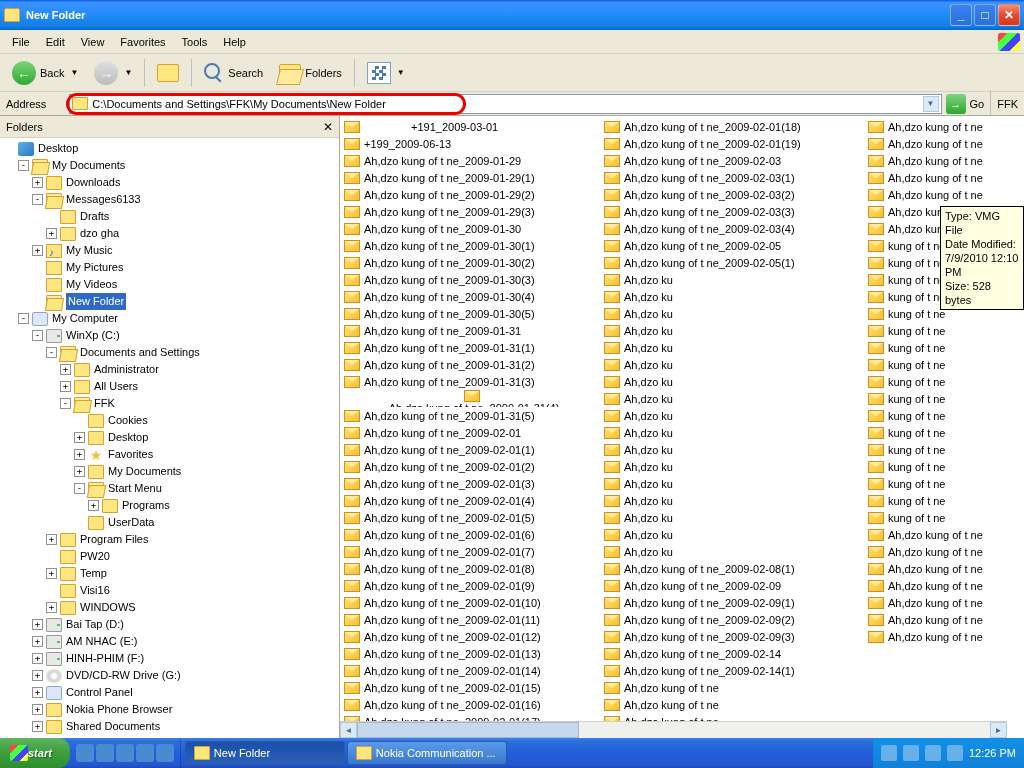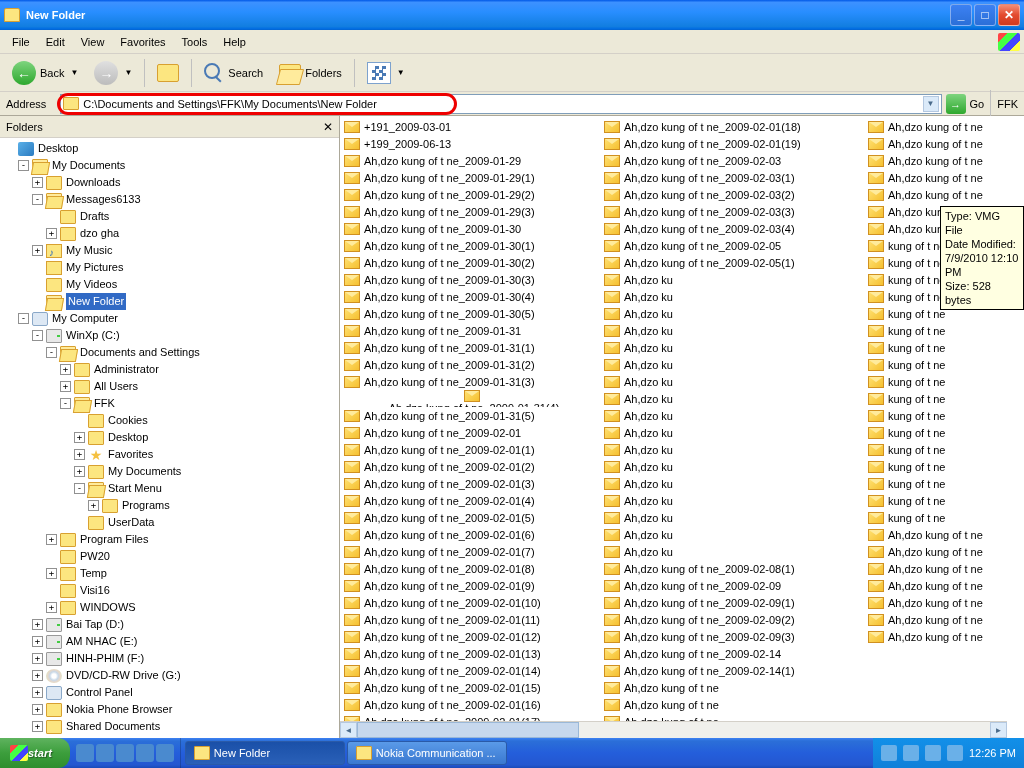--- a/index.html
+++ b/index.html
@@ -21,21 +21,21 @@
 .circ.grey { background:linear-gradient(to bottom,#e0e0e0,#bcbcbc); }
 .foldersm { width:22px; height:18px; background:#fce680; border:1px solid #d8a030; border-radius:2px; position:relative; }
 .foldersm.open::after { content:''; position:absolute; left:-2px; top:4px; width:22px; height:14px; background:#ffeb9c; border:1px solid #d8a030; transform:skewX(-15deg); border-radius:1px; }
 .mag { width:20px; height:20px; position:relative; }
 .mag::before { content:''; position:absolute; width:12px; height:12px; border:2px solid #4a7ab5; border-radius:50%; }
 .mag::after { content:''; position:absolute; width:2px; height:8px; background:#4a7ab5; top:12px; left:13px; transform:rotate(-45deg); }
 .sep { width:1px; height:28px; background:#c0c0c0; margin:0 2px; }
 .views { width:24px; height:22px; border:1px solid #7da2ce; background:#fff; display:flex; align-items:center; justify-content:center; }
 .views .grid { width:14px; height:14px; background:conic-gradient(#4a7ab5 0 25%,#fff 0 50%,#4a7ab5 0 75%,#fff 0); background-size:7px 7px; }
 .addrbar { height:24px; background:#ece9d8; display:flex; align-items:center; padding:0 6px; gap:4px; border-bottom:1px solid #aca899; }
-.addrbar .lbl { margin-right:10px; }
+.addrbar .lbl { margin-right:19px; }
 .addrbox { flex:1; height:20px; background:#fff; border:1px solid #7f9db9; display:flex; align-items:center; padding:0 2px; position:relative; }
 .addrbox .smf { width:16px; height:13px; background:#fce680; border:1px solid #d8a030; border-radius:1px; margin-right:4px; }
 .addrbox .path { flex:1; }
 .addrbox .dd { width:16px; height:16px; background:#dbeaf9; border:1px solid #b4c8e0; display:flex; align-items:center; justify-content:center; font-size:8px; color:#4a6a8a; }
 .redoval { position:absolute; left:-4px; top:-2px; width:400px; height:22px; border:3px solid #e00; border-radius:11px; pointer-events:none; }
 .gobtn { width:20px; height:20px; background:linear-gradient(to bottom,#7ed47e,#2ea82e); border-radius:3px; display:flex; align-items:center; justify-content:center; color:#fff; font-weight:bold; }
 .body { display:flex; height:calc(100% - 30px - 24px - 38px - 24px - 30px); }
 .sidebar { width:340px; border-right:1px solid #aca899; background:#fff; display:flex; flex-direction:column; overflow:hidden; }
 .sidehdr { height:22px; background:#ece9d8; display:flex; align-items:center; padding:0 6px; border-bottom:1px solid #d4d0c8; justify-content:space-between; }
 .sidehdr .x { font-family:Arial; font-size:12px; cursor:default; }
@@ -432,21 +432,21 @@
           <span class="sp"></span>
           <span class="sp"></span>
           <span class="exp">+</span>
           <span class="ic folder"></span>
           <span>Shared Documents</span>
         </div>
       </div>
   </div>
   <div class="content">
     <div class="files" id="files">
-        <div class="file" style="width: 260px;">
+        <div class="file" style="width: 260px; gap: 47px;">
           <span class="env"></span>
           <span>+191_2009-03-01</span>
         </div>
         <div class="file" style="width: 260px;">
           <span class="env"></span>
           <span>+199_2009-06-13</span>
         </div>
         <div class="file" style="width: 260px;">
           <span class="env"></span>
           <span>Ah,dzo kung of t ne_2009-01-29</span>

